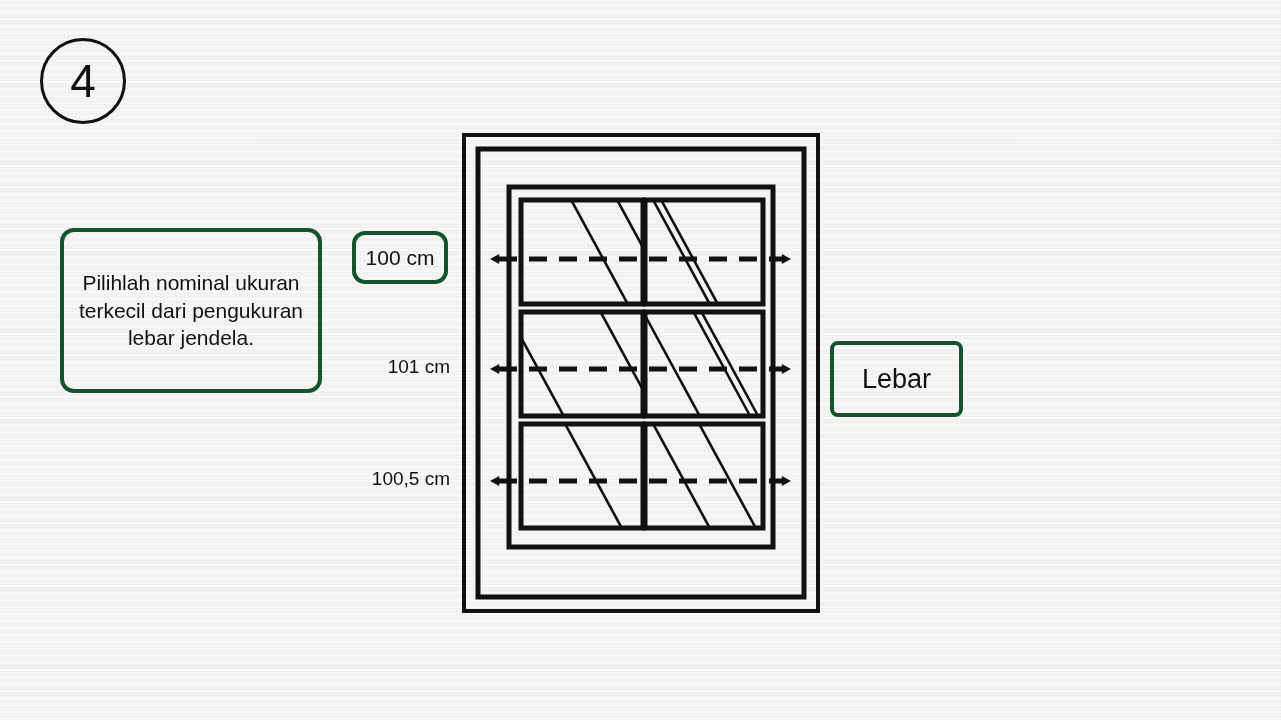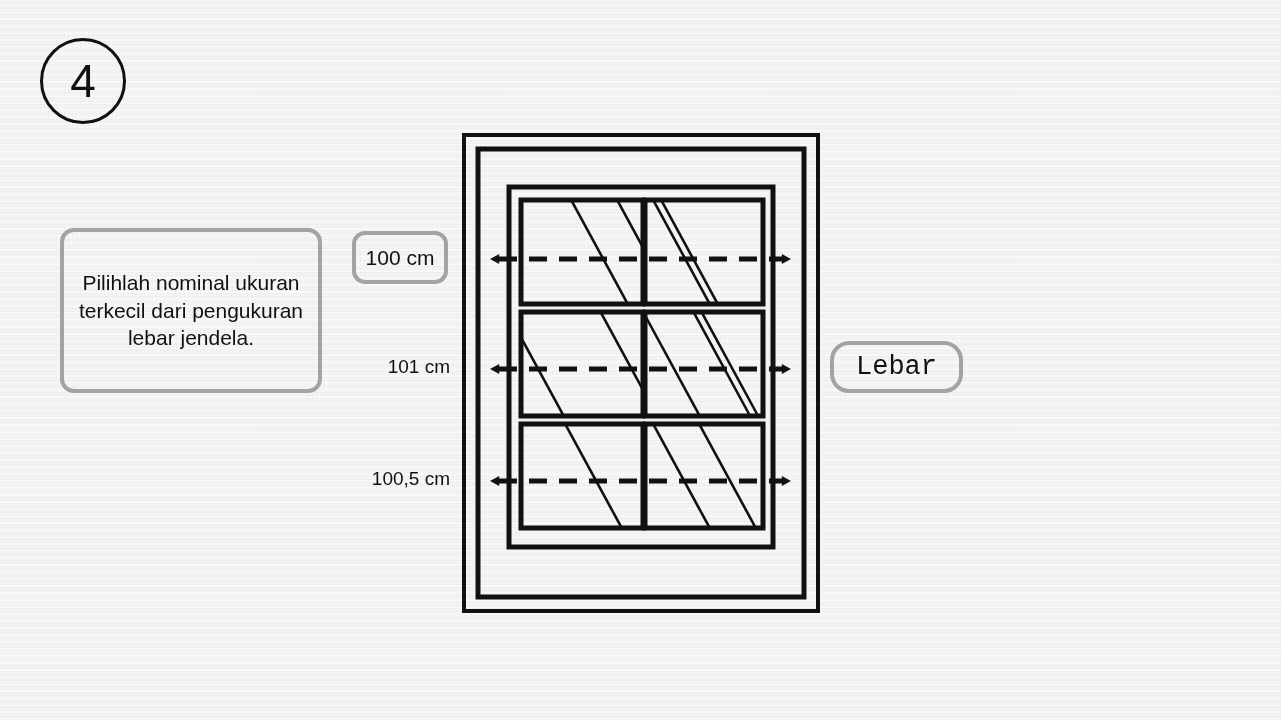--- a/index.html
+++ b/index.html
@@ -59,21 +59,21 @@
     margin-left: 27px;
     font-size: 41px;
     font-weight: 300;
     letter-spacing: 1.2px;
     white-space: nowrap;
   }
 
   
   .callout {
     position: absolute;
-    border: 4px solid #a3a3a3;
+    border: 4px solid #14532d;
     background: transparent;
     box-sizing: border-box;
     display: flex;
     align-items: center;
     justify-content: center;
     text-align: center;
     z-index: 10;
   }
   #instruction-box {
     left: 60px;
@@ -95,23 +95,22 @@
     height: 53px;
     border-radius: 13px;
   }
   #measure-box-primary span {
     font-size: 21px;
   }
   #width-label-box {
     left: 830px;
     top: 341px;
     width: 133px;
-    height: 52px;
-    border-radius: 19px;
-    font-family: Liberation Mono, monospace;
+    height: 76px;
+    border-radius: 8px;
   }
   #width-label-box span {
     font-size: 27px;
   }
 
   
   .measure-plain {
     position: absolute;
     right: 831px;           
     text-align: right;

